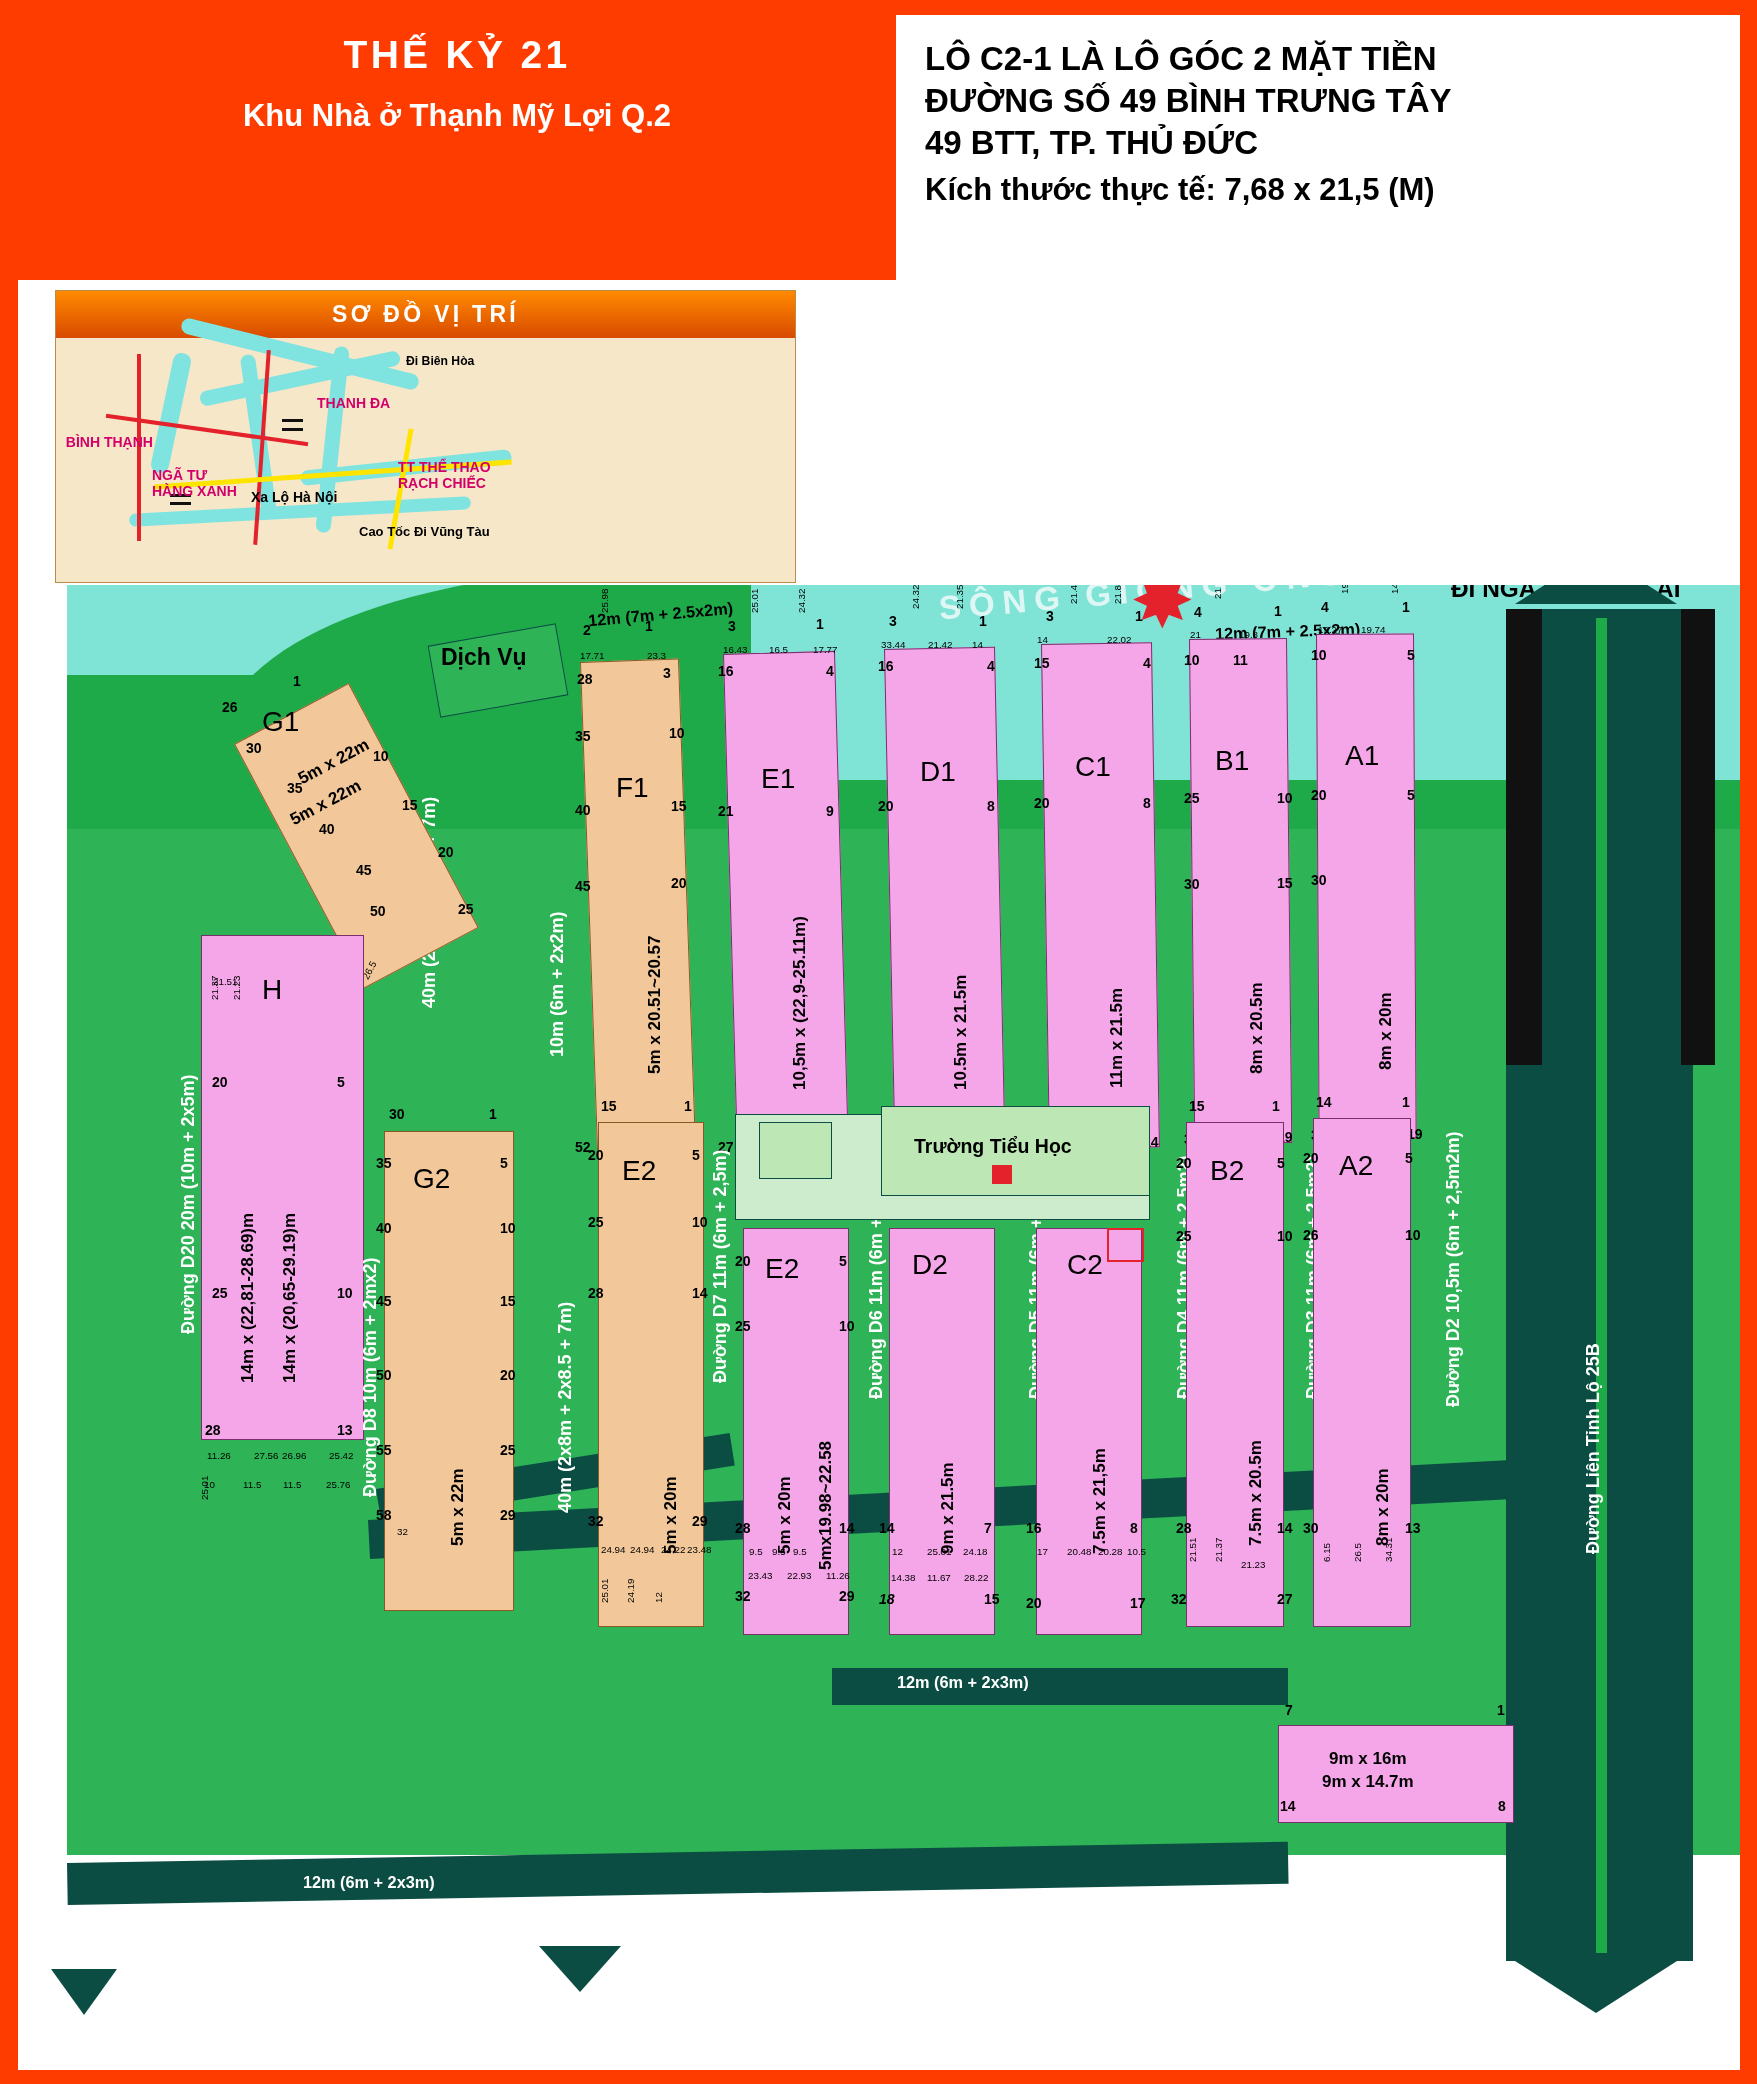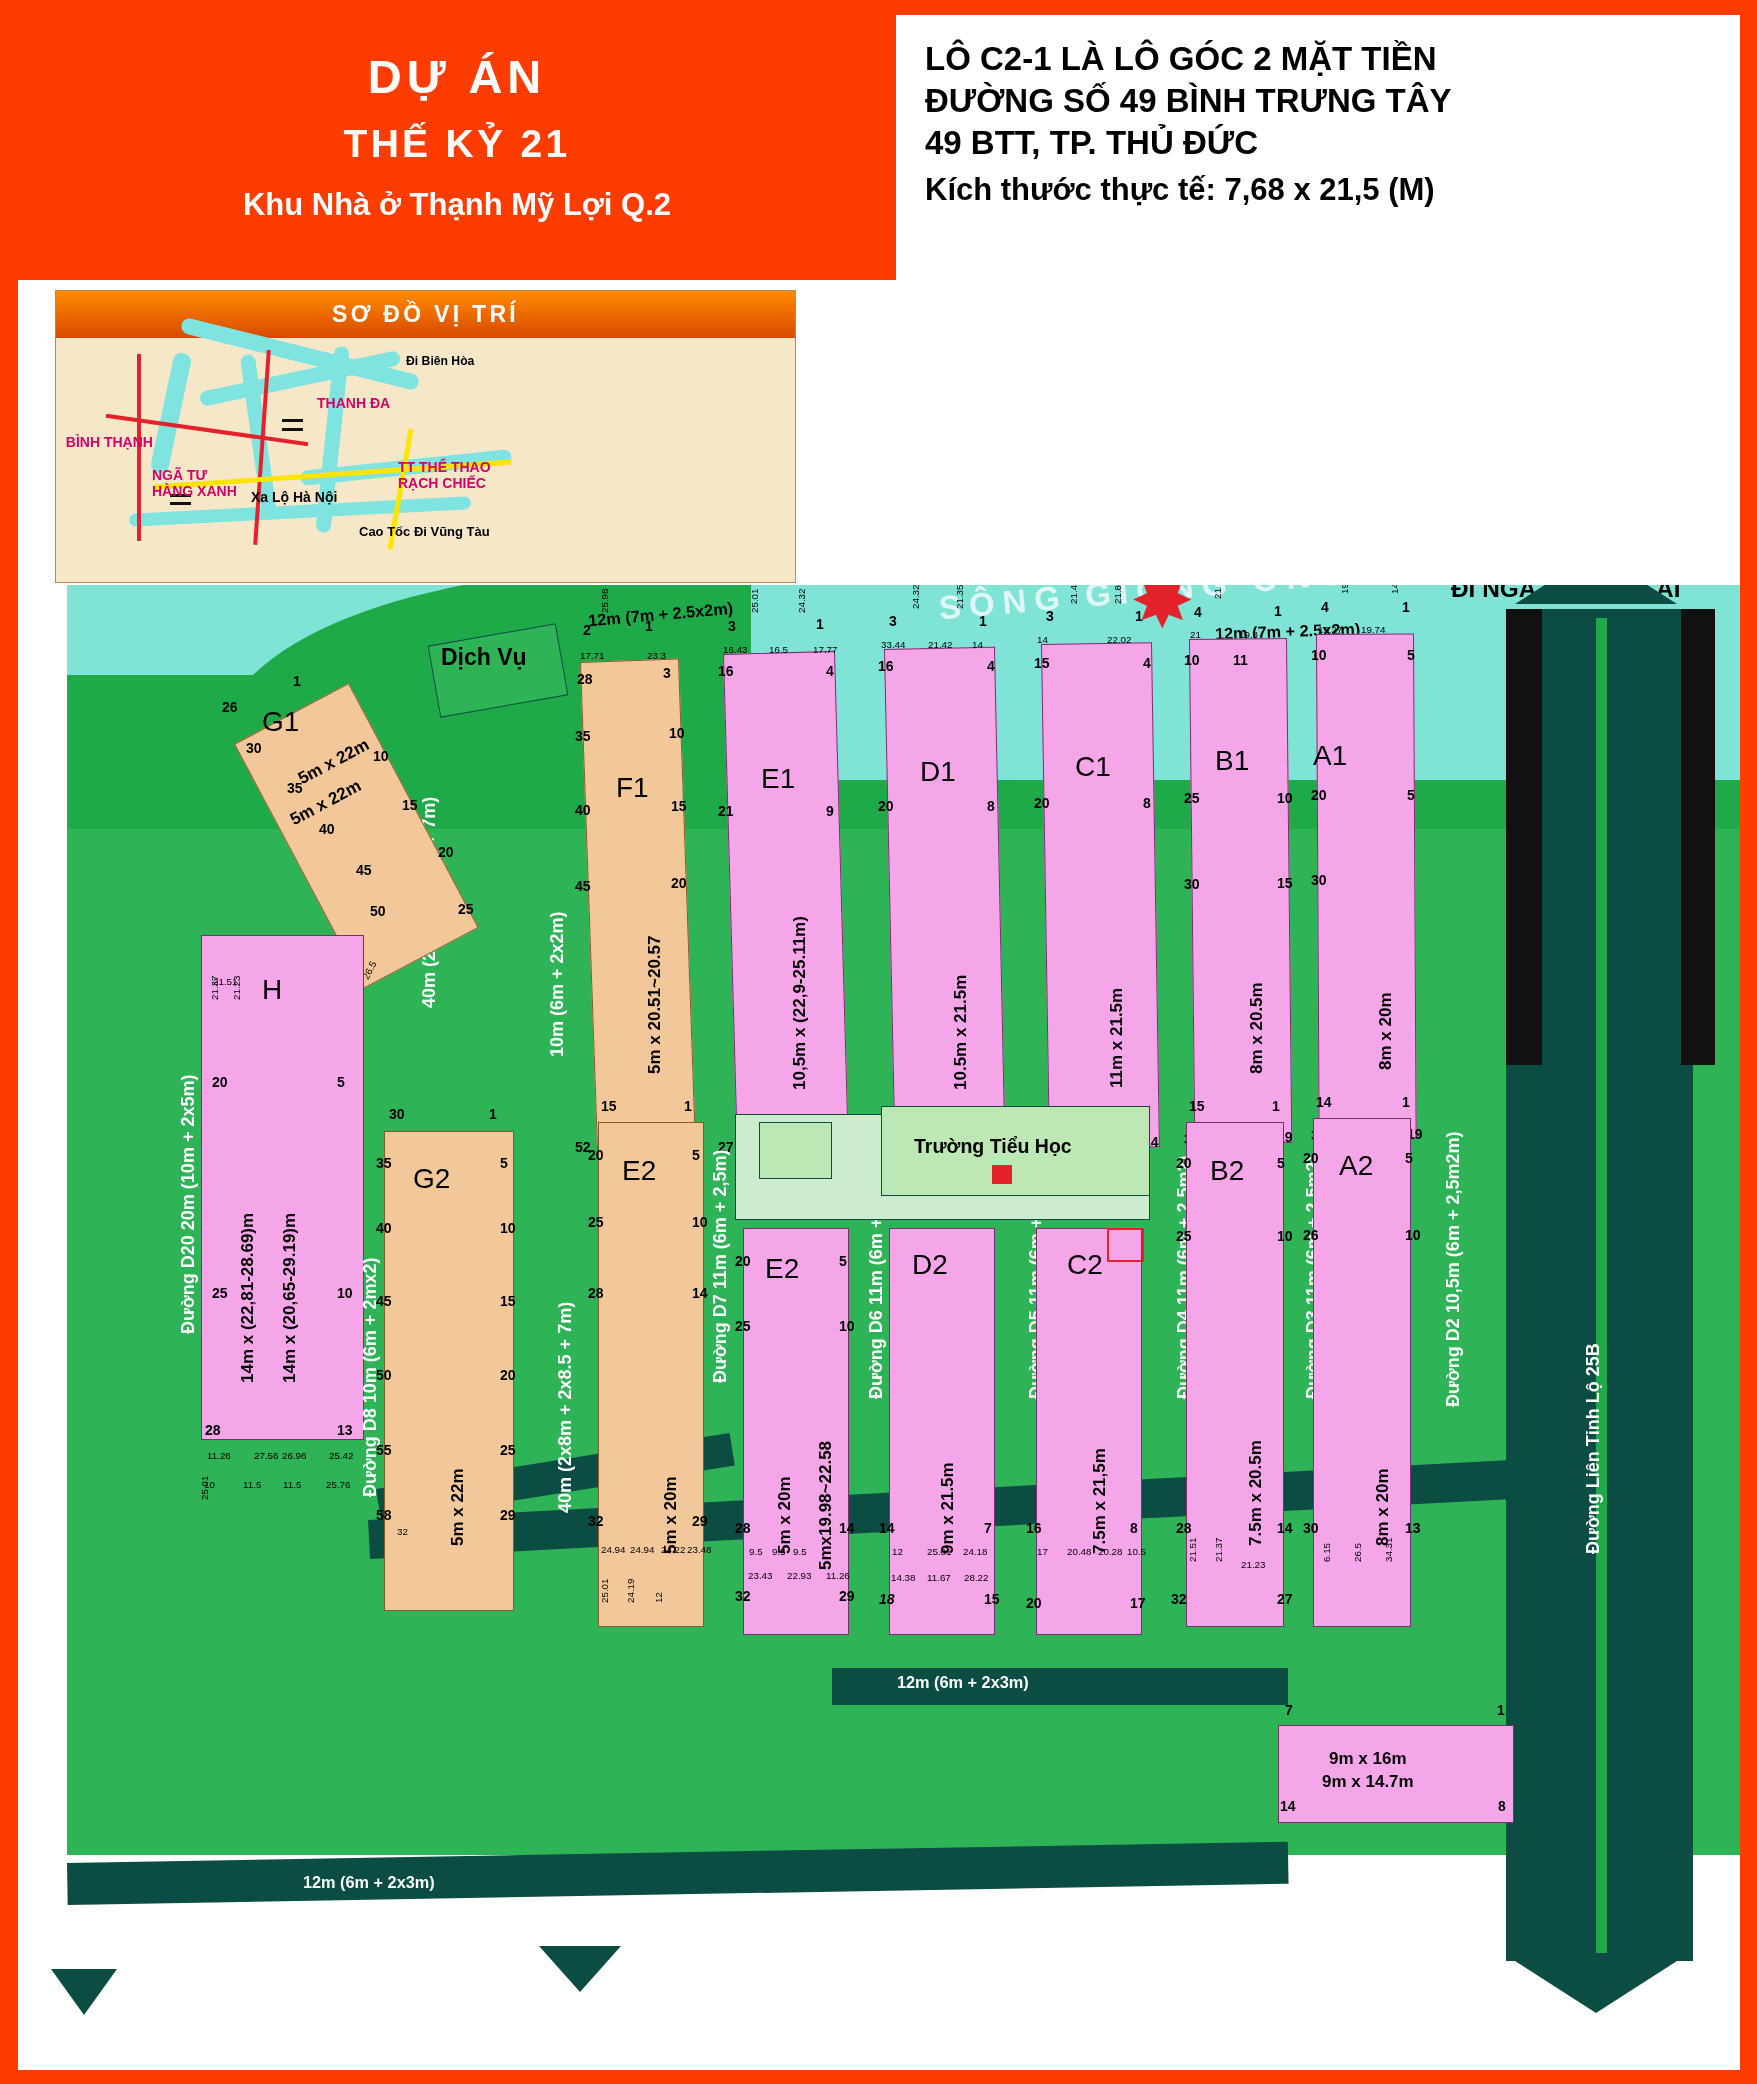--- a/index.html
+++ b/index.html
@@ -128,21 +128,20 @@
   .stripe { position:absolute; background:#1faa4a; }
   .blk { position:absolute; background:#111; }
 </style>
 </head>
 <body>
 
 <div id="frame">
   <div id="inner">
 
     <div id="header-left">
-      <div class="t1">DỰ ÁN</div>
       <div class="t2">THẾ KỶ 21</div>
       <div class="t3">Khu Nhà ở Thạnh Mỹ Lợi Q.2</div>
     </div>
 
     <div id="header-right">
       <div class="line">LÔ C2-1 LÀ LÔ GÓC 2 MẶT TIỀN</div>
       <div class="line">ĐƯỜNG SỐ 49 BÌNH TRƯNG TÂY</div>
       <div class="line">49 BTT, TP. THỦ ĐỨC</div>
       <div class="kt">Kích thước thực tế: 7,68 x 21,5 (M)</div>
     </div>
@@ -294,21 +293,21 @@
       <div class="num" style="left:1259px;top:205px;">10</div>
       <div class="num" style="left:1166px;top:291px;">30</div>
       <div class="num" style="left:1259px;top:290px;">15</div>
       <div class="num" style="left:1166px;top:546px;">34</div>
       <div class="num" style="left:1259px;top:544px;">19</div>
       <div class="tiny" style="left:1172px;top:44px;">21</div>
       <div class="tiny" style="left:1221px;top:44px;">19.8</div>
       <div class="tiny" style="left:1194px;top:14.7px;transform:rotate(-90deg);transform-origin:left top;">21</div>
 
       <div class="block" style="left:1298px;top:49px;width:98px;height:505px;transform:rotate(-0.3deg);transform-origin:left top;"></div>
-      <div class="block-name" style="left:1295px;top:155px;">A1</div>
+      <div class="block-name" style="left:1327px;top:155px;">A1</div>
       <div class="dim v" style="left:1358px;top:485px;">8m x 20m</div>
       <div class="num" style="left:1303px;top:14.7px;">4</div>
       <div class="num" style="left:1384px;top:14.7px;">1</div>
       <div class="num" style="left:1293px;top:62px;">10</div>
       <div class="num" style="left:1389px;top:62px;">5</div>
       <div class="num" style="left:1293px;top:202px;">20</div>
       <div class="num" style="left:1389px;top:202px;">5</div>
       <div class="num" style="left:1293px;top:287px;">30</div>
       <div class="num" style="left:1293px;top:542px;">34</div>
       <div class="num" style="left:1389px;top:541px;">19</div>

